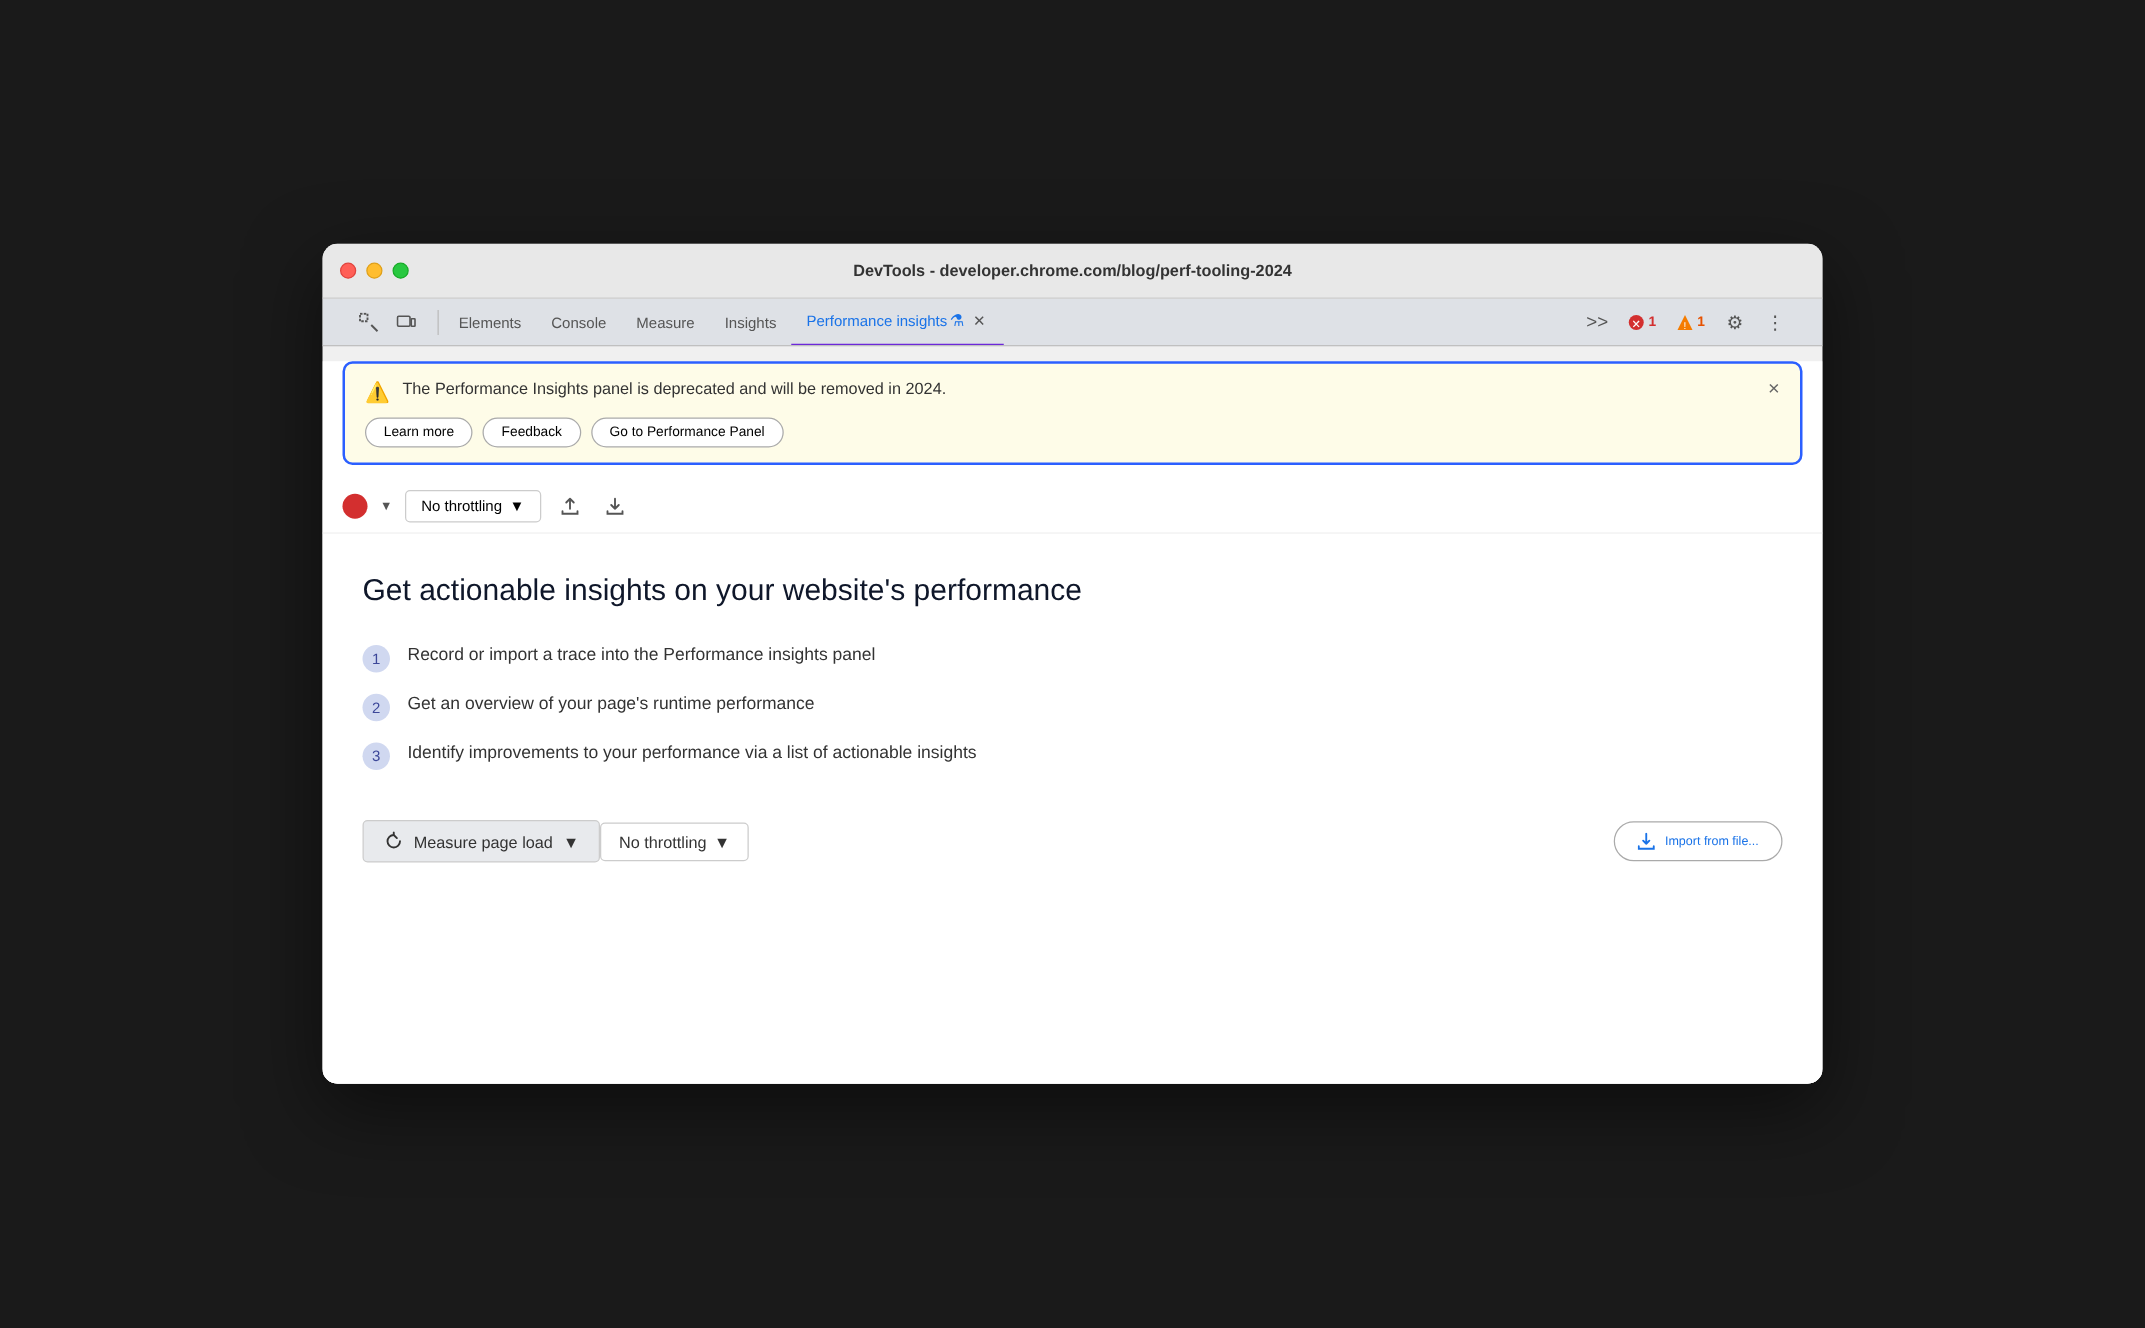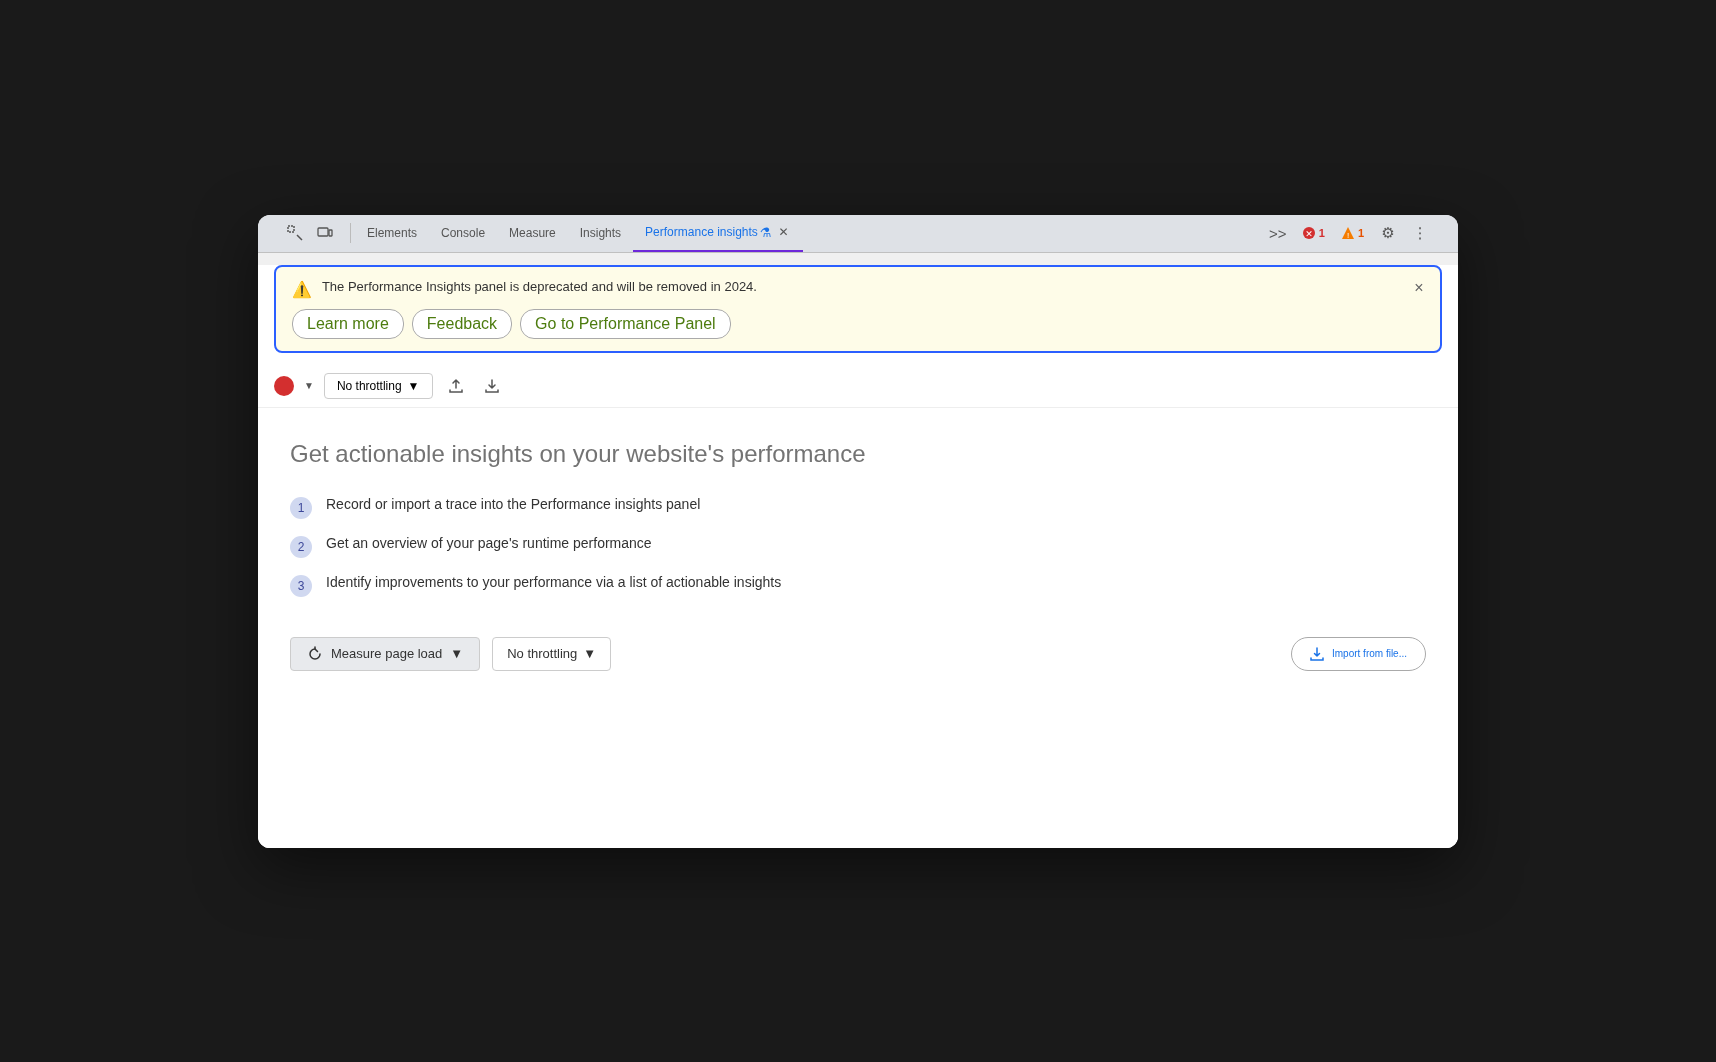--- a/index.html
+++ b/index.html
@@ -154,22 +154,22 @@
     .deprecation-buttons {
       display: flex;
       gap: 8px;
       flex-wrap: wrap;
     }
     .dep-btn {
       padding: 5px 14px;
       border: 1px solid #aaa;
       border-radius: 14px;
       background: #fff;
-      font-size: 16px;
-      color: #4d7c0f;
+      font-size: 11px;
+      color: #000000;
       cursor: pointer;
       white-space: nowrap;
     }
     .close-btn {
       position: absolute;
       right: 10px;
       top: 10px;
       width: 22px;
       height: 22px;
       display: flex;
@@ -222,21 +222,21 @@
       font-size: 14px;
     }
     .main-content {
       padding: 32px 32px 40px;
       background: #fff;
       min-height: 440px;
     }
     .main-heading {
       font-size: 24px;
       font-weight: 400;
-      color: #737373;
+      color: #0f172a;
       margin-bottom: 28px;
     }
     .steps-list {
       list-style: none;
       margin-bottom: 40px;
     }
     .step-item {
       display: flex;
       align-items: flex-start;
       gap: 14px;
@@ -253,21 +253,21 @@
       font-size: 12px;
       font-weight: 500;
       display: flex;
       align-items: center;
       justify-content: center;
       flex-shrink: 0;
       margin-top: 1px;
     }
     .bottom-toolbar {
       display: flex;
-      gap: 12px;
+      align-items: center;
       margin-top: 12px;
     }
     .measure-btn {
       display: flex;
       align-items: center;
       gap: 8px;
       padding: 8px 16px;
       border: 1px solid #ccc;
       border-radius: 4px;
       background: #e8eaed;
@@ -306,20 +306,28 @@
     .performance-insights-icon {
       font-size: 13px;
       margin-left: 2px;
     }
   </style>
 </head>
 <body>
 
 <div class="window">
 
+  <div class="titlebar">
+    <div class="traffic-lights">
+      <div class="traffic-light tl-red"></div>
+      <div class="traffic-light tl-yellow"></div>
+      <div class="traffic-light tl-green"></div>
+    </div>
+    <span class="titlebar-title">DevTools - developer.chrome.com/blog/perf-tooling-2024</span>
+  </div>
 
   <div class="devtools-tabs">
     <div class="tab-icons">
       <div class="tab-icon-btn">
         <svg width="16" height="16" viewBox="0 0 16 16" fill="none">
           <rect x="1" y="1" width="6" height="6" stroke="#555" stroke-width="1.5" stroke-dasharray="2 1"></rect>
           <path d="M10 10L15 15" stroke="#555" stroke-width="1.5"></path>
         </svg>
       </div>
       <div class="tab-icon-btn">

